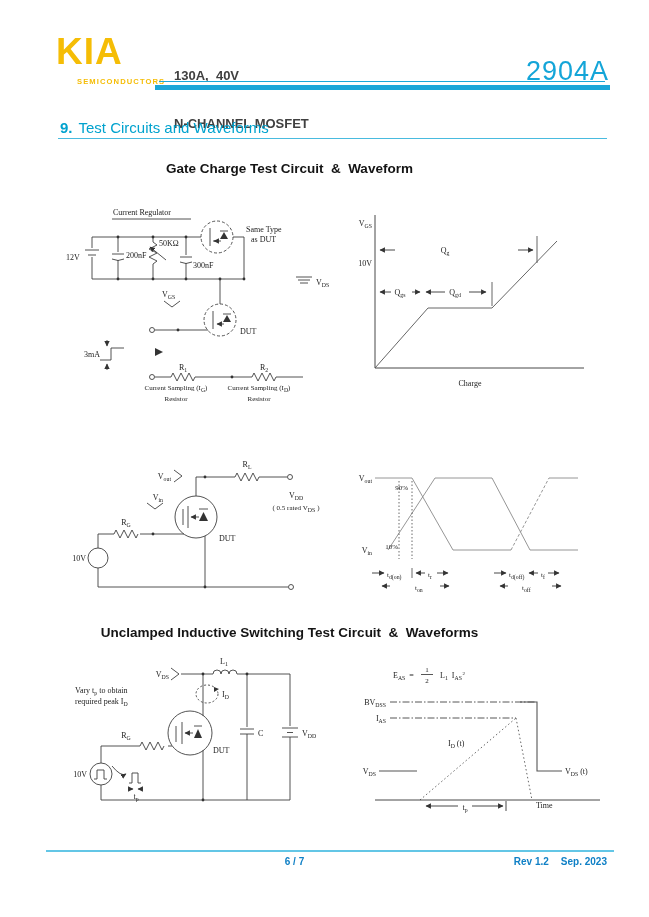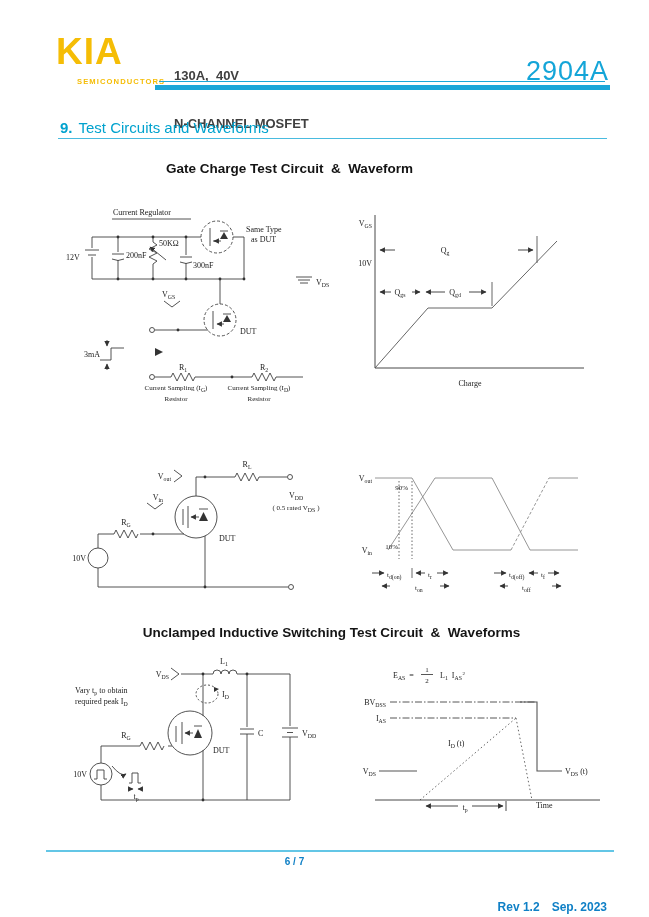--- a/index.html
+++ b/index.html
@@ -20,21 +20,21 @@
   .fig-title{left:0;width:579px;text-align:center;font-size:13.5px;font-weight:bold;color:#141414;white-space:pre;}
   
   svg{font-family:"Liberation Serif",serif;}
   .ct{font-size:8px;fill:#222;stroke:none;}
   .ct7{font-size:7px;fill:#222;stroke:none;}
   .sb{font-size:5.8px;}
   .sp{font-size:5px;}
   
   .footer-rule{left:46px;top:850px;width:568px;height:1.6px;background:#63C6E6;}
   .footer-page{left:0;top:856px;width:589px;text-align:center;font-size:10px;font-weight:bold;color:#1080C6;}
-  .footer-rev{right:42px;top:856px;font-size:12px;font-weight:bold;color:#1080C6;margin-top:44px;}
+  .footer-rev{right:42px;top:856px;font-size:10px;font-weight:bold;color:#1080C6;}
   .footer-rev span{margin-left:12px;}
 </style>
 </head>
 <body>
 
 <div class="page">
 
   <div class="abs logo">KIA</div>
   <div class="abs logo-sub">SEMICONDUCTORS</div>
   <div class="abs spec">
@@ -224,21 +224,21 @@
     <text class="ct7" x="408" y="490" text-anchor="end">90%</text>
     <text class="ct7" x="398" y="549" text-anchor="end">10%</text>
     <text class="ct7" x="387" y="577"><tspan>t</tspan><tspan class="sb" dy="2">d(on)</tspan></text>
     <text class="ct7" x="428" y="577"><tspan>t</tspan><tspan class="sb" dy="2">r</tspan></text>
     <text class="ct7" x="415" y="590"><tspan>t</tspan><tspan class="sb" dy="2">on</tspan></text>
     <text class="ct7" x="509" y="577"><tspan>t</tspan><tspan class="sb" dy="2">d(off)</tspan></text>
     <text class="ct7" x="541" y="577"><tspan>t</tspan><tspan class="sb" dy="2">f</tspan></text>
     <text class="ct7" x="522" y="590"><tspan>t</tspan><tspan class="sb" dy="2">off</tspan></text>
   </svg>
 
-  <div class="abs fig-title" style="top:625px;padding-left:42px;">Unclamped Inductive Switching Test Circuit  &amp;  Waveforms</div>
+  <div class="abs fig-title" style="top:625px;">Unclamped Inductive Switching Test Circuit  &amp;  Waveforms</div>
 
   <svg class="abs" style="left:55px;top:648px;" width="560" height="172" viewBox="55 648 560 172">
     <defs>
       <marker id="a3" markerWidth="7" markerHeight="7" refX="5.5" refY="3" orient="auto-start-reverse">
         <path d="M0,0L6,3L0,6Z" fill="#333"></path>
       </marker>
     </defs>
 
     <g stroke="#3f3f3f" stroke-width="0.9" fill="none">
       <path d="M171,668 L179,674 L171,680"></path>

